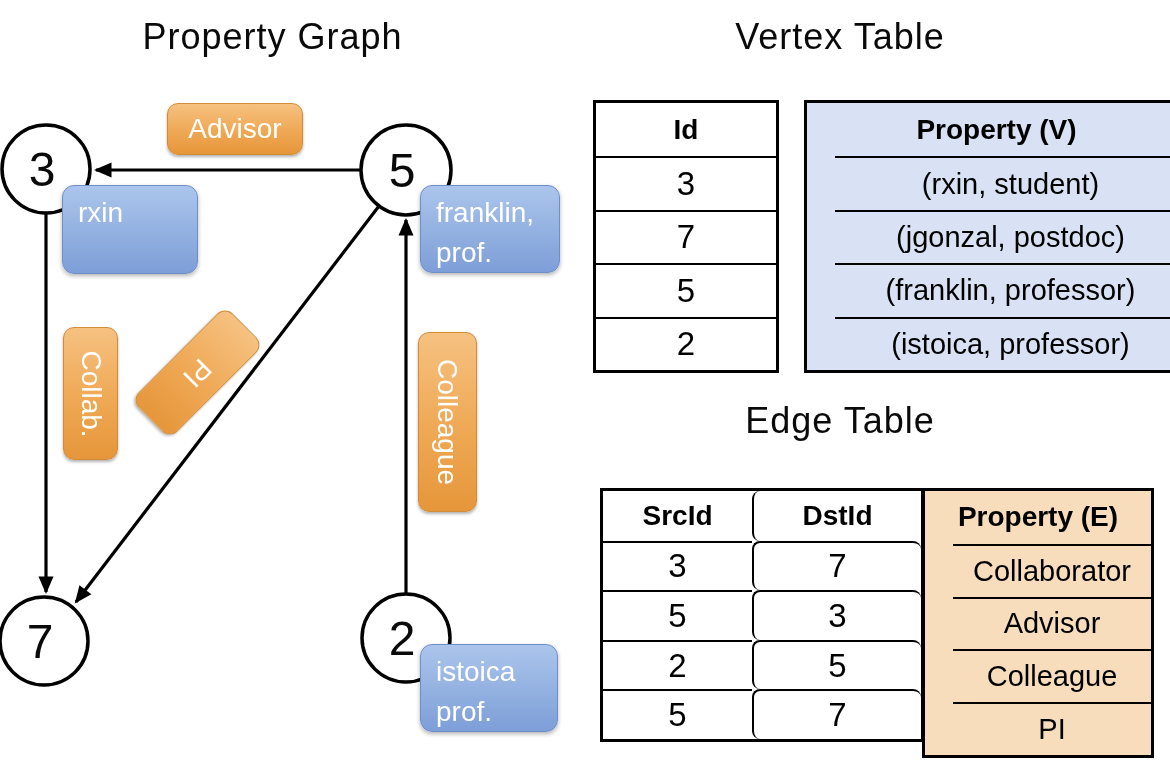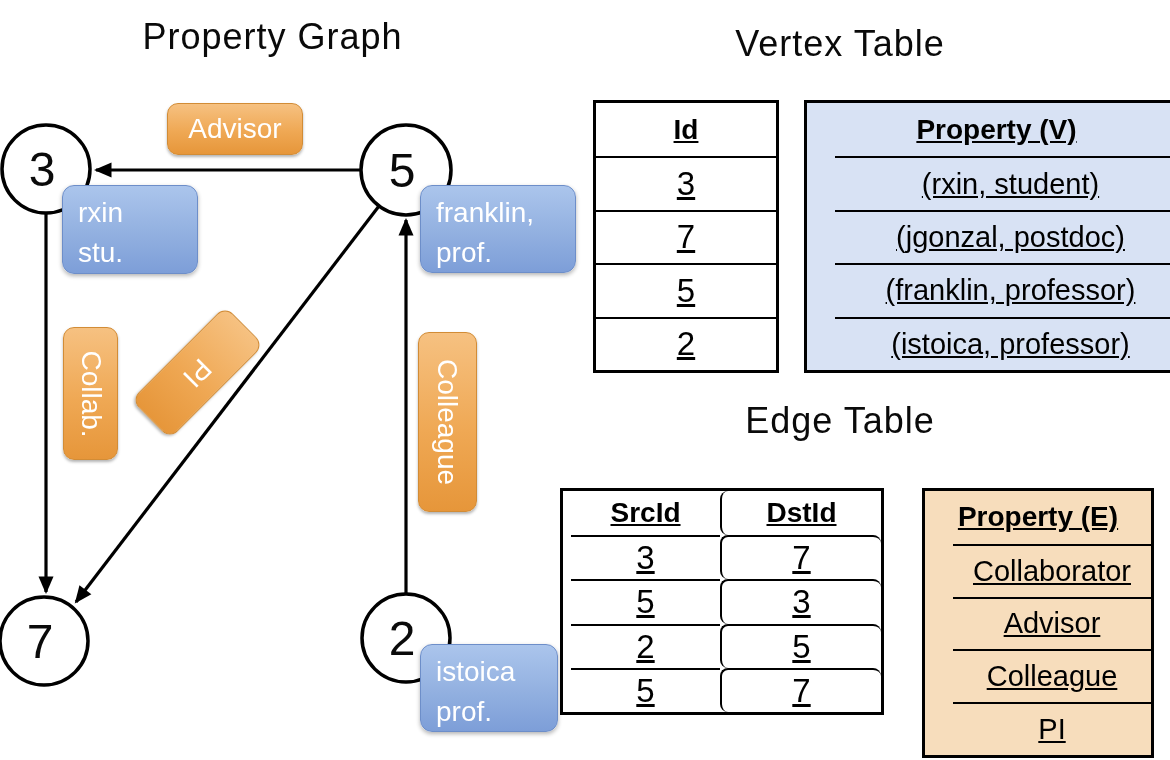--- a/index.html
+++ b/index.html
@@ -36,21 +36,21 @@
     border:1px solid #6d8ec9;box-shadow:0 2px 4px rgba(0,0,0,0.30);
     color:#ffffff;font-size:28px;line-height:1.42;padding:7px 0 0 15px;
   }
   
   .tbl{
     position:absolute;border:3px solid var(--ink);
     display:grid;grid-template-rows:repeat(5,1fr);background:#ffffff;
   }
   .tbl .cell{
     display:flex;align-items:center;justify-content:center;
-    font-size:33px;border-top:2.5px solid var(--ink);text-decoration:underline;
+    font-size:33px;border-top:2.5px solid var(--ink);
   }
   .tbl .cell.first{border-top:none;}
   .tbl .cell.hdr{font-size:28px;font-weight:bold;}
   .tbl .cell.tuple{font-size:29px;margin-left:28px;}
   .tbl.vprop{background:var(--vfill);}
   .tbl.eprop{background:var(--efill);}
   .tbl.pair{grid-template-columns:149px 1fr;}
   .tbl.pair .cell.rcol{border-left:2.5px solid var(--ink);border-radius:8px;}
   
   svg line{stroke:#000;stroke-width:3.2px;}
@@ -94,52 +94,51 @@
   </div>
   <div class="pill pi" style="left:170px;top:306px;width:55px;height:133px;">
     <span class="vtext">PI</span>
   </div>
   <div class="pill" style="left:418px;top:332px;width:59px;height:180px;">
     <span class="vtext">Colleague</span>
   </div>
 
   <div class="vbox" style="left:62px;top:185px;width:136px;height:89px;">
     <div>rxin</div>
-    <div>stu.</div>
   </div>
-  <div class="vbox" style="left:420px;top:185px;width:156px;height:88px;">
+  <div class="vbox" style="left:420px;top:185px;width:140px;height:88px;">
     <div>franklin,</div>
     <div>prof.</div>
   </div>
   <div class="vbox" style="left:420px;top:644px;width:138px;height:88px;">
     <div>istoica</div>
     <div>prof.</div>
   </div>
 
-  <div class="title" style="left:555px;top:23px;width:570px;">Vertex Table</div>
+  <div class="title" style="left:555px;top:16px;width:570px;">Vertex Table</div>
 
   <div class="tbl" style="left:593px;top:100px;width:186px;height:273px;">
     <div class="cell hdr first">Id</div>
     <div class="cell">3</div>
     <div class="cell">7</div>
     <div class="cell">5</div>
     <div class="cell">2</div>
   </div>
 
   <div class="tbl vprop" style="left:804px;top:100px;width:385px;height:273px;">
     <div class="cell hdr first">Property (V)</div>
     <div class="cell tuple">(rxin, student)</div>
     <div class="cell tuple">(jgonzal, postdoc)</div>
     <div class="cell tuple">(franklin, professor)</div>
     <div class="cell tuple">(istoica, professor)</div>
   </div>
 
   <div class="title" style="left:555px;top:400px;width:570px;">Edge Table</div>
 
-  <div class="tbl pair" style="left:560px;top:488px;width:324px;height:227px;padding-left:8px;">
+  <div class="tbl pair" style="left:600px;top:488px;width:324px;height:254px;">
     <div class="cell hdr first">SrcId</div>
     <div class="cell hdr first rcol">DstId</div>
     <div class="cell">3</div>
     <div class="cell rcol">7</div>
     <div class="cell">5</div>
     <div class="cell rcol">3</div>
     <div class="cell">2</div>
     <div class="cell rcol">5</div>
     <div class="cell">5</div>
     <div class="cell rcol">7</div>

